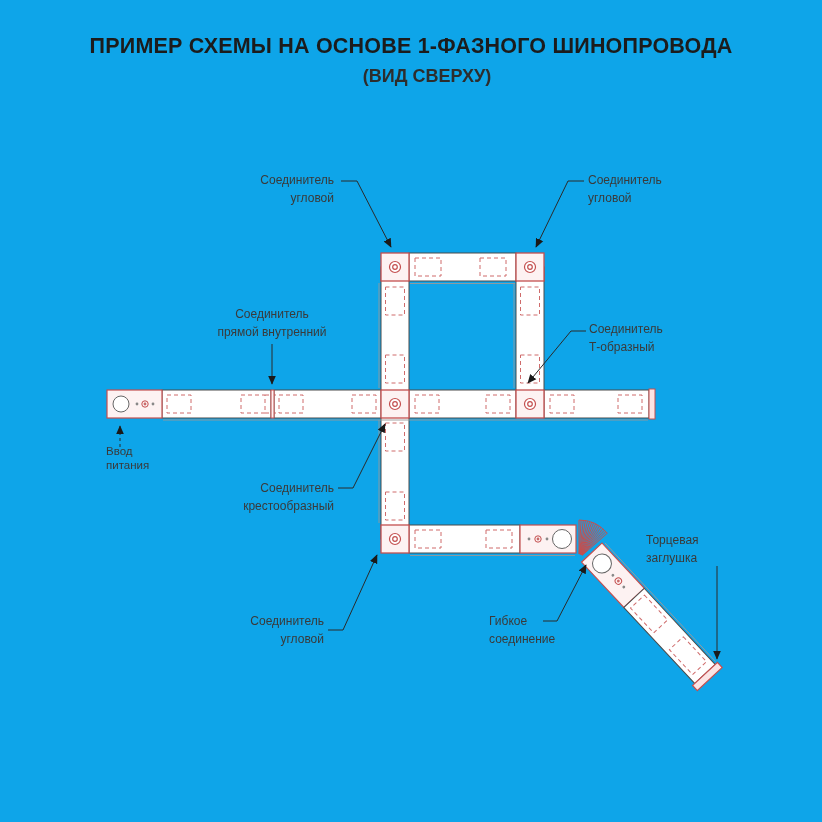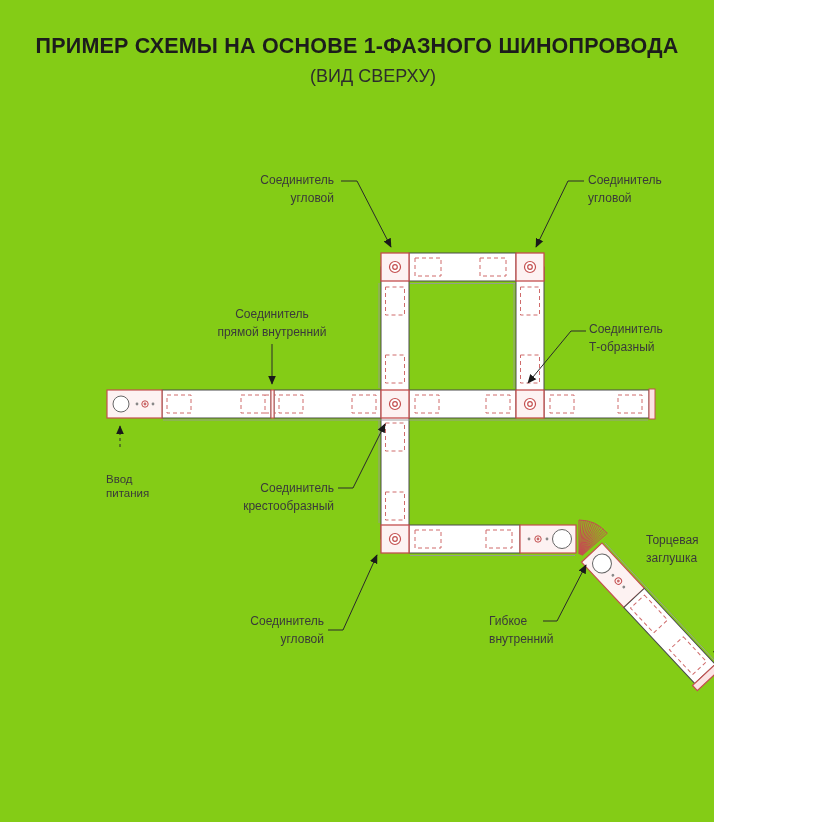--- a/index.html
+++ b/index.html
@@ -1,28 +1,28 @@
 <!DOCTYPE html>
 <html><head>
 <meta charset="utf-8">
 <style>
   html,body{margin:0;padding:0;background:#ffffff;}
   #stage{
-    position:relative;width:714px;height:822px;background:#84cc16;overflow:hidden;
+    position:relative;width:822px;height:822px;background:#0ea5e9;overflow:hidden;
     font-family:"Liberation Sans", sans-serif;
   }
   #diagram-svg{position:absolute;left:0;top:0;}
   .page-title{
     position:absolute;left:0;right:0;top:34px;text-align:center;
     font-size:21.5px;font-weight:700;letter-spacing:.2px;color:#1c1c1c;
     white-space:pre-line;
   }
   .page-subtitle{
     position:absolute;left:0;right:0;top:66px;text-align:center;
-    font-size:18px;font-weight:400;color:#2d2d2d;white-space:pre-line;padding-left:32px;
+    font-size:18px;font-weight:700;color:#2d2d2d;white-space:pre-line;padding-left:32px;
   }
   .lbl{
     position:absolute;font-size:12px;line-height:17.5px;color:#3a3a3a;
     white-space:pre-line;
   }
   .lbl.small{font-size:11.5px;line-height:14px;}
   .ra{text-align:right;}
   .ca{text-align:center;}
 </style>
 </head>
@@ -185,28 +185,28 @@
 
   <div class="lbl" style="left:588px;top:172px;width:160px;">Соединитель
 угловой</div>
 
   <div class="lbl ca" style="left:196px;top:306px;width:152px;">Соединитель
 прямой внутренний</div>
 
   <div class="lbl" style="left:589px;top:321px;width:160px;">Соединитель
 Т-образный</div>
 
-  <div class="lbl small" style="left:106px;top:472px;width:80px;">Ввод
+  <div class="lbl small" style="left:106px;top:444px;width:80px;">Ввод
 питания</div>
 
   <div class="lbl ra" style="left:178px;top:480px;width:156px;">Соединитель
 крестообразный</div>
 
   <div class="lbl ra" style="left:168px;top:613px;width:156px;">Соединитель
 угловой</div>
 
   <div class="lbl" style="left:489px;top:613px;width:120px;">Гибкое
-внутренний</div>
+соединение</div>
 
   <div class="lbl" style="left:646px;top:532px;width:90px;">Торцевая
 заглушка</div>
 
 </div>
 
 </body></html>

